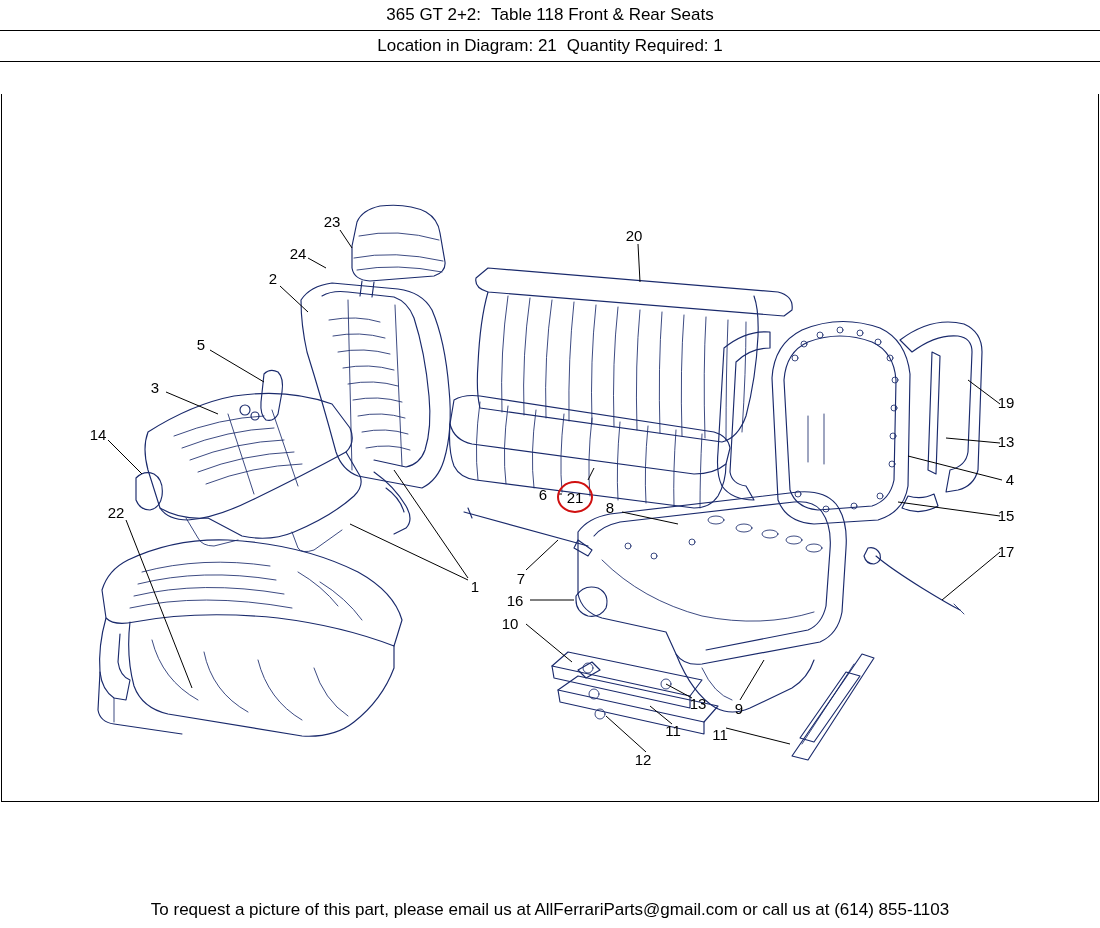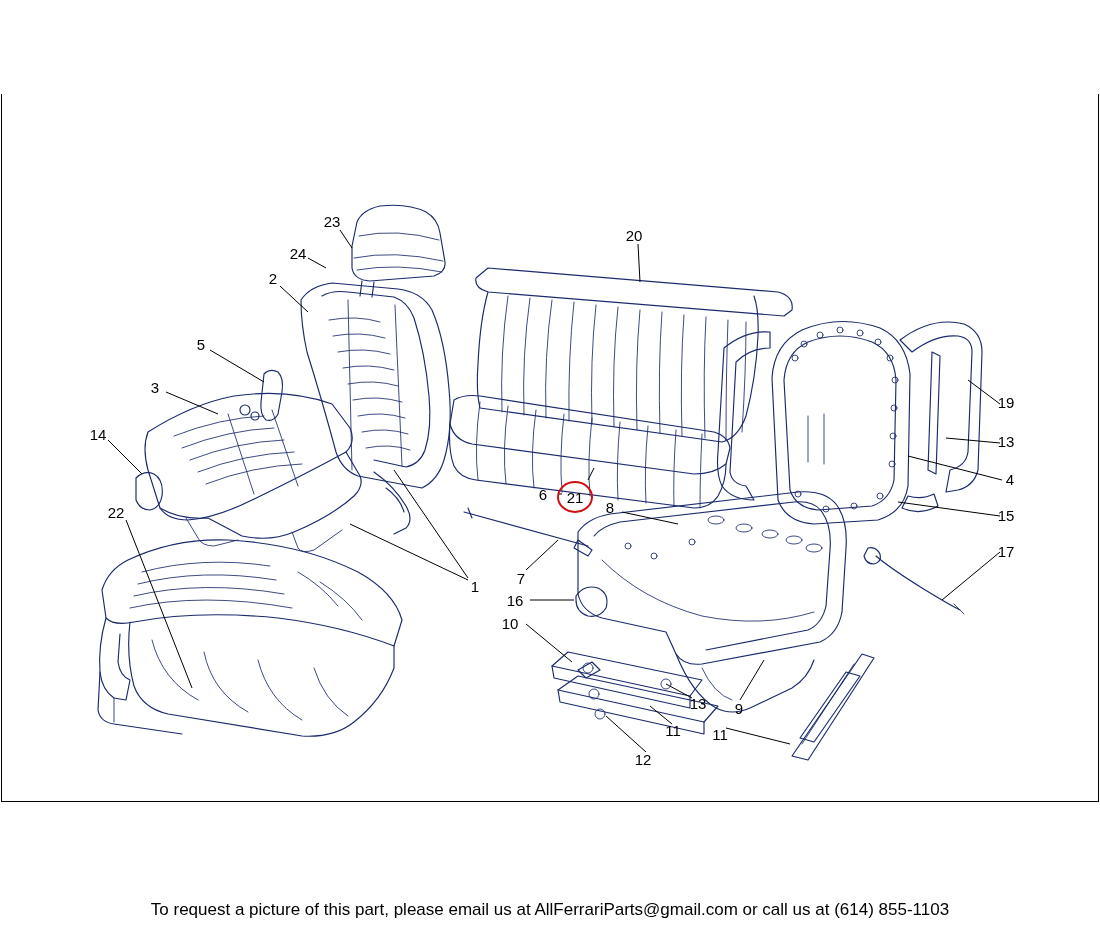--- a/index.html
+++ b/index.html
@@ -95,20 +95,28 @@
     fill: none;
     stroke-linecap: round;
   }
 </style>
 </head>
 <body>
 
 <div class="page">
 
   <div class="header-rows">
+    <div class="hdr-row r1">
+      <span>365 GT 2+2:</span><span class="sp"></span><span>Table 118 Front &amp; Rear Seats</span>
+    </div>
+    <div class="hdr-row r3">
+      <span>Location in Diagram:</span>
+      <span>21</span><span class="sp"></span><span>Quantity Required:</span>
+      <span>1</span>
+    </div>
   </div>
 
   <div class="frame">
     <svg class="diagram" width="1098" height="798" viewBox="0 94 1098 798">
 
       <g>
         <path class="sk" d="M350 246 L355 222 Q360 210 378 206 Q406 203 424 212 Q436 219 438 233 L443 262 Q444 272 432 276 L368 281 Q352 280 350 268 Z"></path>
         <path class="sk-thin" d="M357 236 Q395 228 437 240"></path>
         <path class="sk-thin" d="M352 258 Q392 250 441 261"></path>
         <path class="sk-thin" d="M355 270 Q395 263 440 272"></path>

